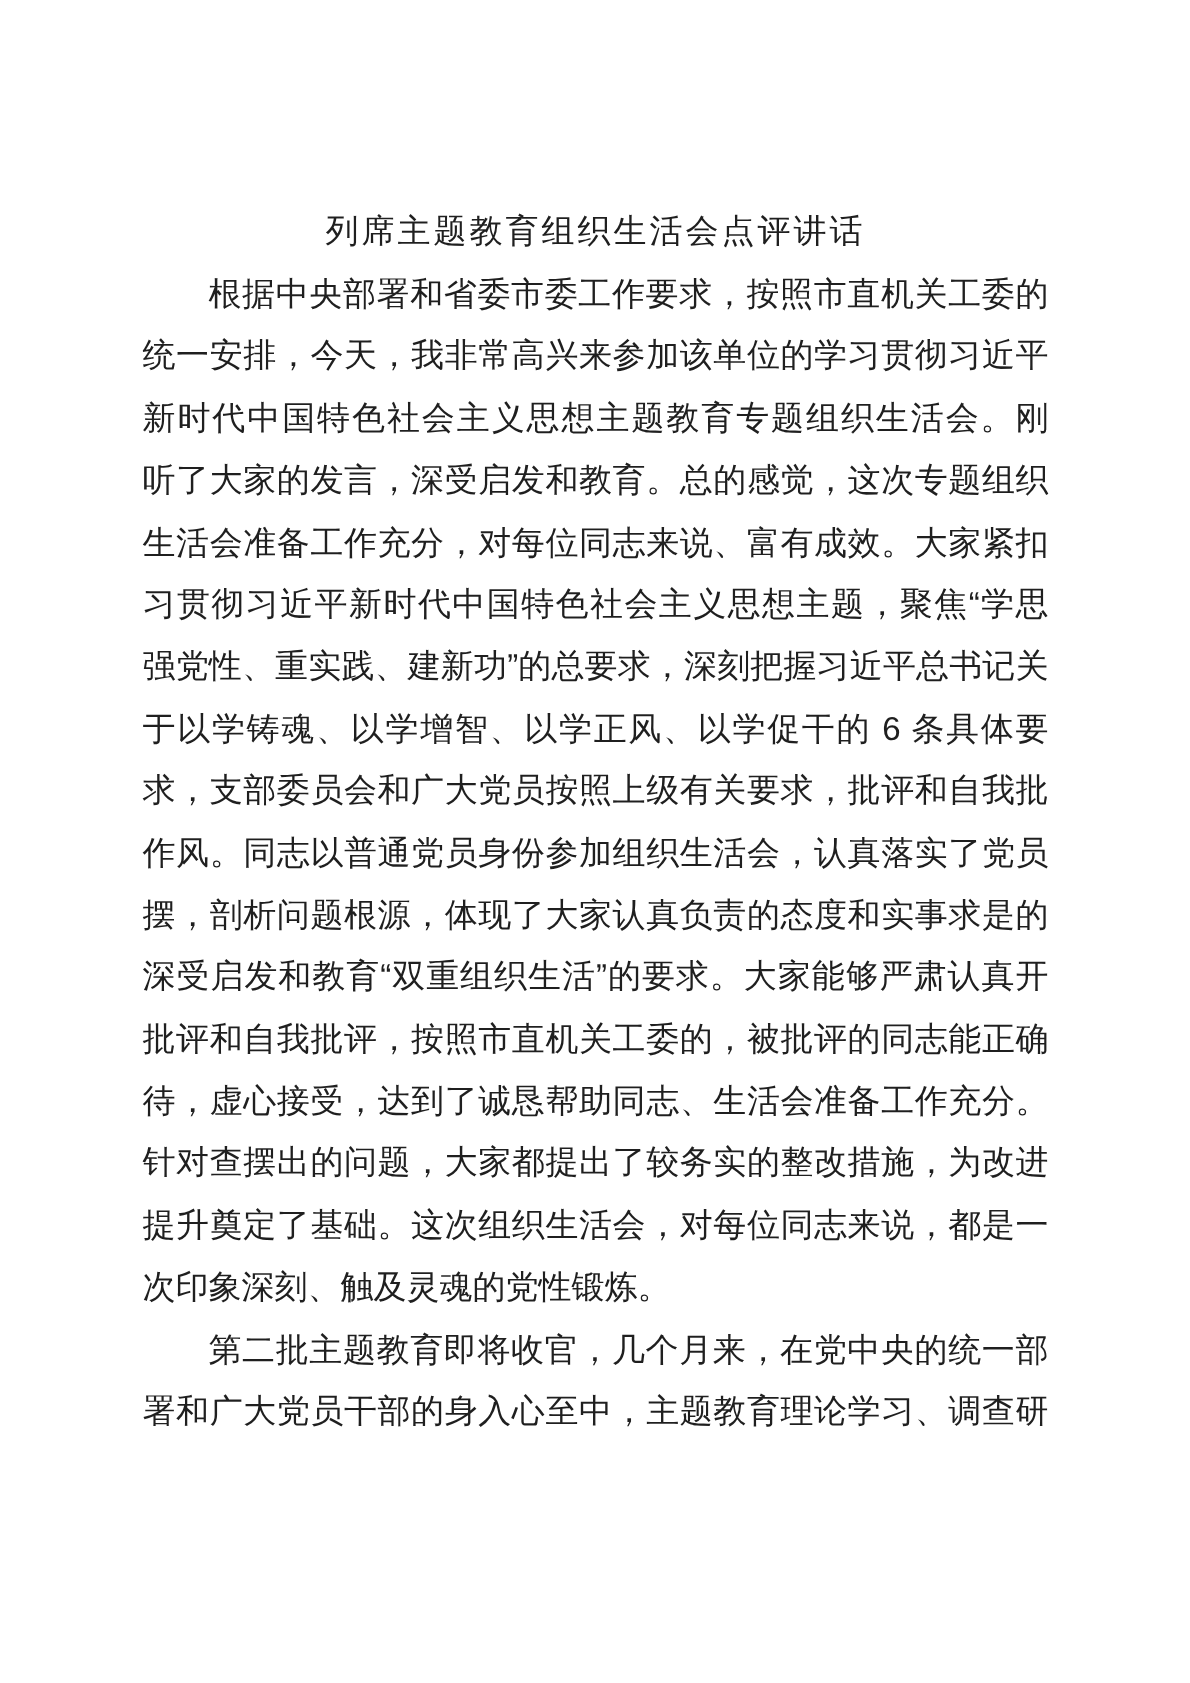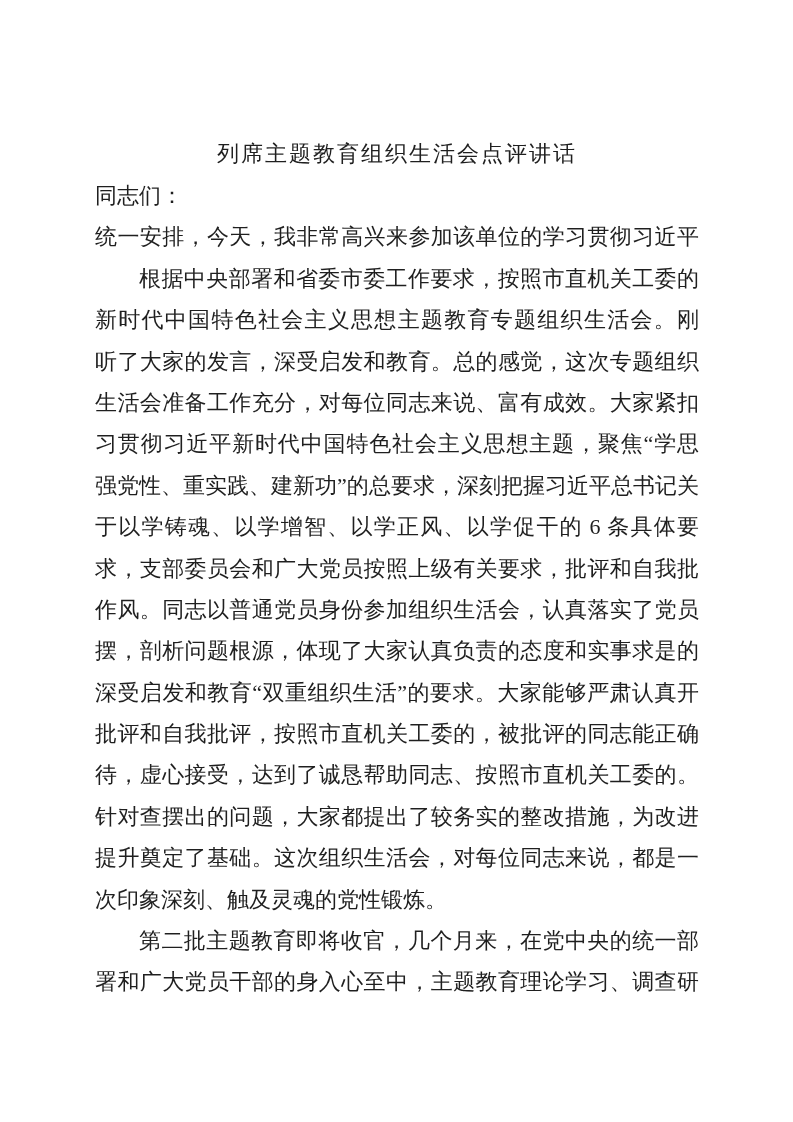--- a/index.html
+++ b/index.html
@@ -6,21 +6,21 @@
     margin: 0;
     padding: 0;
     background: #ffffff;
   }
   .page {
     position: relative;
     width: 793px;
     height: 1116px;
     background: #ffffff;
     overflow: hidden;
-    font-family: Liberation Serif, serif;
+    font-family: Liberation Sans, sans-serif;
     color: #1f1f1f;
   }
   .doc-content {
     position: absolute;
     left: 95px;
     top: 133px;
     width: 604px;
   }
   .doc-title {
     height: 42px;
@@ -46,35 +46,34 @@
     text-indent: 44px;
   }
 </style>
 </head>
 <body>
 
 <div class="page" style="background: rgb(255, 255, 255); color: rgb(31, 31, 31);">
   <div class="doc-content">
     <div class="doc-title">列席主题教育组织生活会点评讲话</div>
     <div>
-        <div class="line">同志们：</div>
+        <div class="line justify indent">根据中央部署和省委市委工作要求，按照市直机关工委的</div>
         <div class="line justify">统一安排，今天，我非常高兴来参加该单位的学习贯彻习近平</div>
-        <div class="line justify indent">根据中央部署和省委市委工作要求，按照市直机关工委的</div>
         <div class="line justify">新时代中国特色社会主义思想主题教育专题组织生活会。刚才，</div>
         <div class="line justify">听了大家的发言，深受启发和教育。总的感觉，这次专题组织</div>
         <div class="line justify">生活会准备工作充分，对每位同志来说、富有成效。大家紧扣学</div>
         <div class="line justify">习贯彻习近平新时代中国特色社会主义思想主题，聚焦“学思想、</div>
         <div class="line justify">强党性、重实践、建新功”的总要求，深刻把握习近平总书记关</div>
         <div class="line justify">于以学铸魂、以学增智、以学正风、以学促干的 6 条具体要</div>
         <div class="line justify">求，支部委员会和广大党员按照上级有关要求，批评和自我批评</div>
         <div class="line justify">作风。同志以普通党员身份参加组织生活会，认真落实了党员</div>
         <div class="line justify">摆，剖析问题根源，体现了大家认真负责的态度和实事求是的</div>
         <div class="line justify">深受启发和教育“双重组织生活”的要求。大家能够严肃认真开展</div>
         <div class="line justify">批评和自我批评，按照市直机关工委的，被批评的同志能正确对</div>
-        <div class="line justify">待，虚心接受，达到了诚恳帮助同志、按照市直机关工委的。</div>
+        <div class="line justify">待，虚心接受，达到了诚恳帮助同志、生活会准备工作充分。</div>
         <div class="line justify">针对查摆出的问题，大家都提出了较务实的整改措施，为改进</div>
         <div class="line justify">提升奠定了基础。这次组织生活会，对每位同志来说，都是一</div>
         <div class="line">次印象深刻、触及灵魂的党性锻炼。</div>
         <div class="line justify indent">第二批主题教育即将收官，几个月来，在党中央的统一部</div>
         <div class="line justify">署和广大党员干部的身入心至中，主题教育理论学习、调查研</div>
       </div>
   </div>
 </div>
 
 </body></html>

